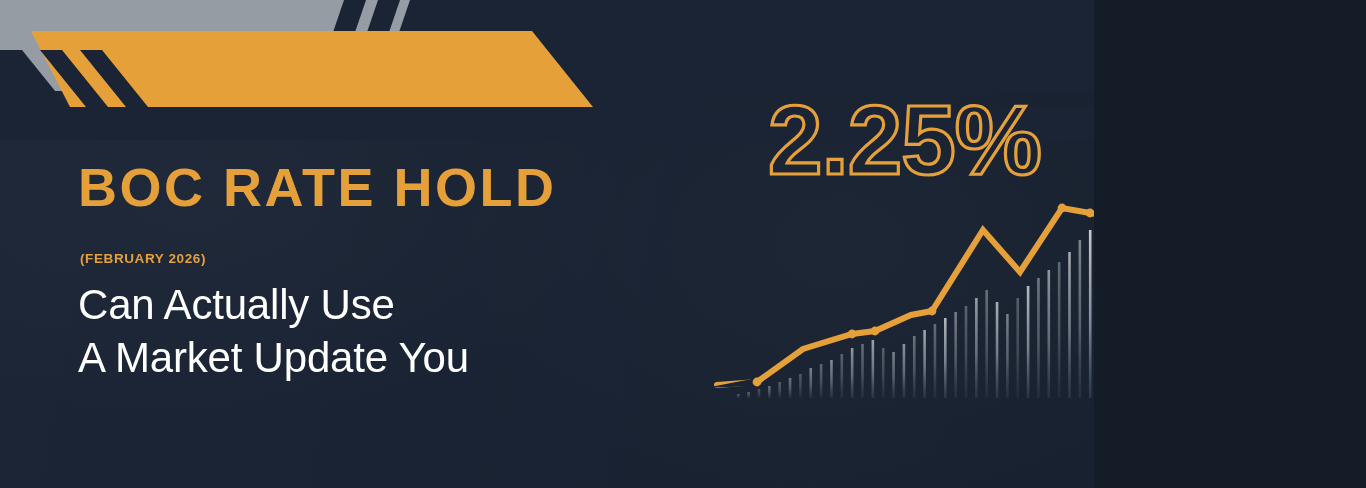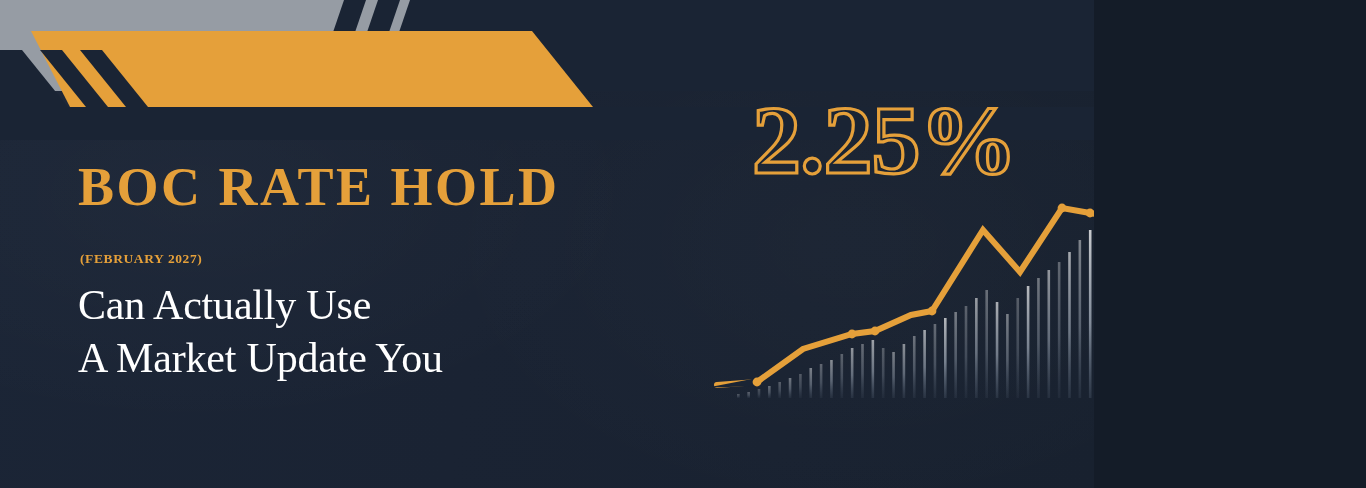--- a/index.html
+++ b/index.html
@@ -6,21 +6,21 @@
     margin: 0;
     padding: 0;
     background: #141c28;
   }
   #banner {
     position: relative;
     width: 1094px;
     height: 488px;
     overflow: hidden;
     background: #1a2434;
-    font-family: Liberation Serif, serif;
+    font-family: Liberation Sans, sans-serif;
   }
   
   .bg-texture {
     position: absolute;
     inset: 0;
     background:
       radial-gradient(ellipse 60% 70% at 18% 40%, rgba(255,255,255,0.022), rgba(0,0,0,0) 70%),
       radial-gradient(ellipse 55% 80% at 78% 50%, rgba(255,255,255,0.018), rgba(0,0,0,0) 72%),
       linear-gradient(100deg, #1b2536 0%, #1a2333 45%, #18212f 100%);
     pointer-events: none;
@@ -60,21 +60,21 @@
     color: #ffffff;
     line-height: 1.27;
     margin: 12px 0 0 0;
     letter-spacing: -0.2px;
   }
   .subhead span { display: block; }
 
   
   .percent {
     position: absolute;
-    left: 752px;
+    left: 768px;
     top: 91px;
     font-size: 98px;
     font-weight: 700;
     letter-spacing: -1px;
     line-height: 1;
     color: transparent;
     -webkit-text-stroke: 3.2px #E5A03A;
     text-stroke: 3.2px #E5A03A;
     white-space: nowrap;
   }
@@ -97,21 +97,21 @@
     <polygon points="31,31 532,31 593,107 70,107" fill="#E5A03A"></polygon>
 
     <polygon points="0,50 22,50 68,107 0,107" fill="#1a2434"></polygon>
     <polygon points="40,50 62,50 108,107 86,107" fill="#1a2434"></polygon>
     <polygon points="80,50 102,50 148,107 126,107" fill="#1a2434"></polygon>
     <polygon points="0,107 1366,107 1366,140 0,140" fill="#1a2434"></polygon>
   </svg>
 
   <div class="text-block">
     <h1 class="headline-kicker">BOC RATE HOLD</h1>
-    <div class="date-line">(FEBRUARY 2027)</div>
+    <div class="date-line">(FEBRUARY 2026)</div>
     <h2 class="subhead">
       <span>Can Actually Use</span>
       <span>A Market Update You</span>
     </h2>
   </div>
 
   <div class="percent">2.25%</div>
 
   <svg class="chart-svg" id="chart" width="1366" height="488" viewBox="0 0 1366 488">
     <defs>

